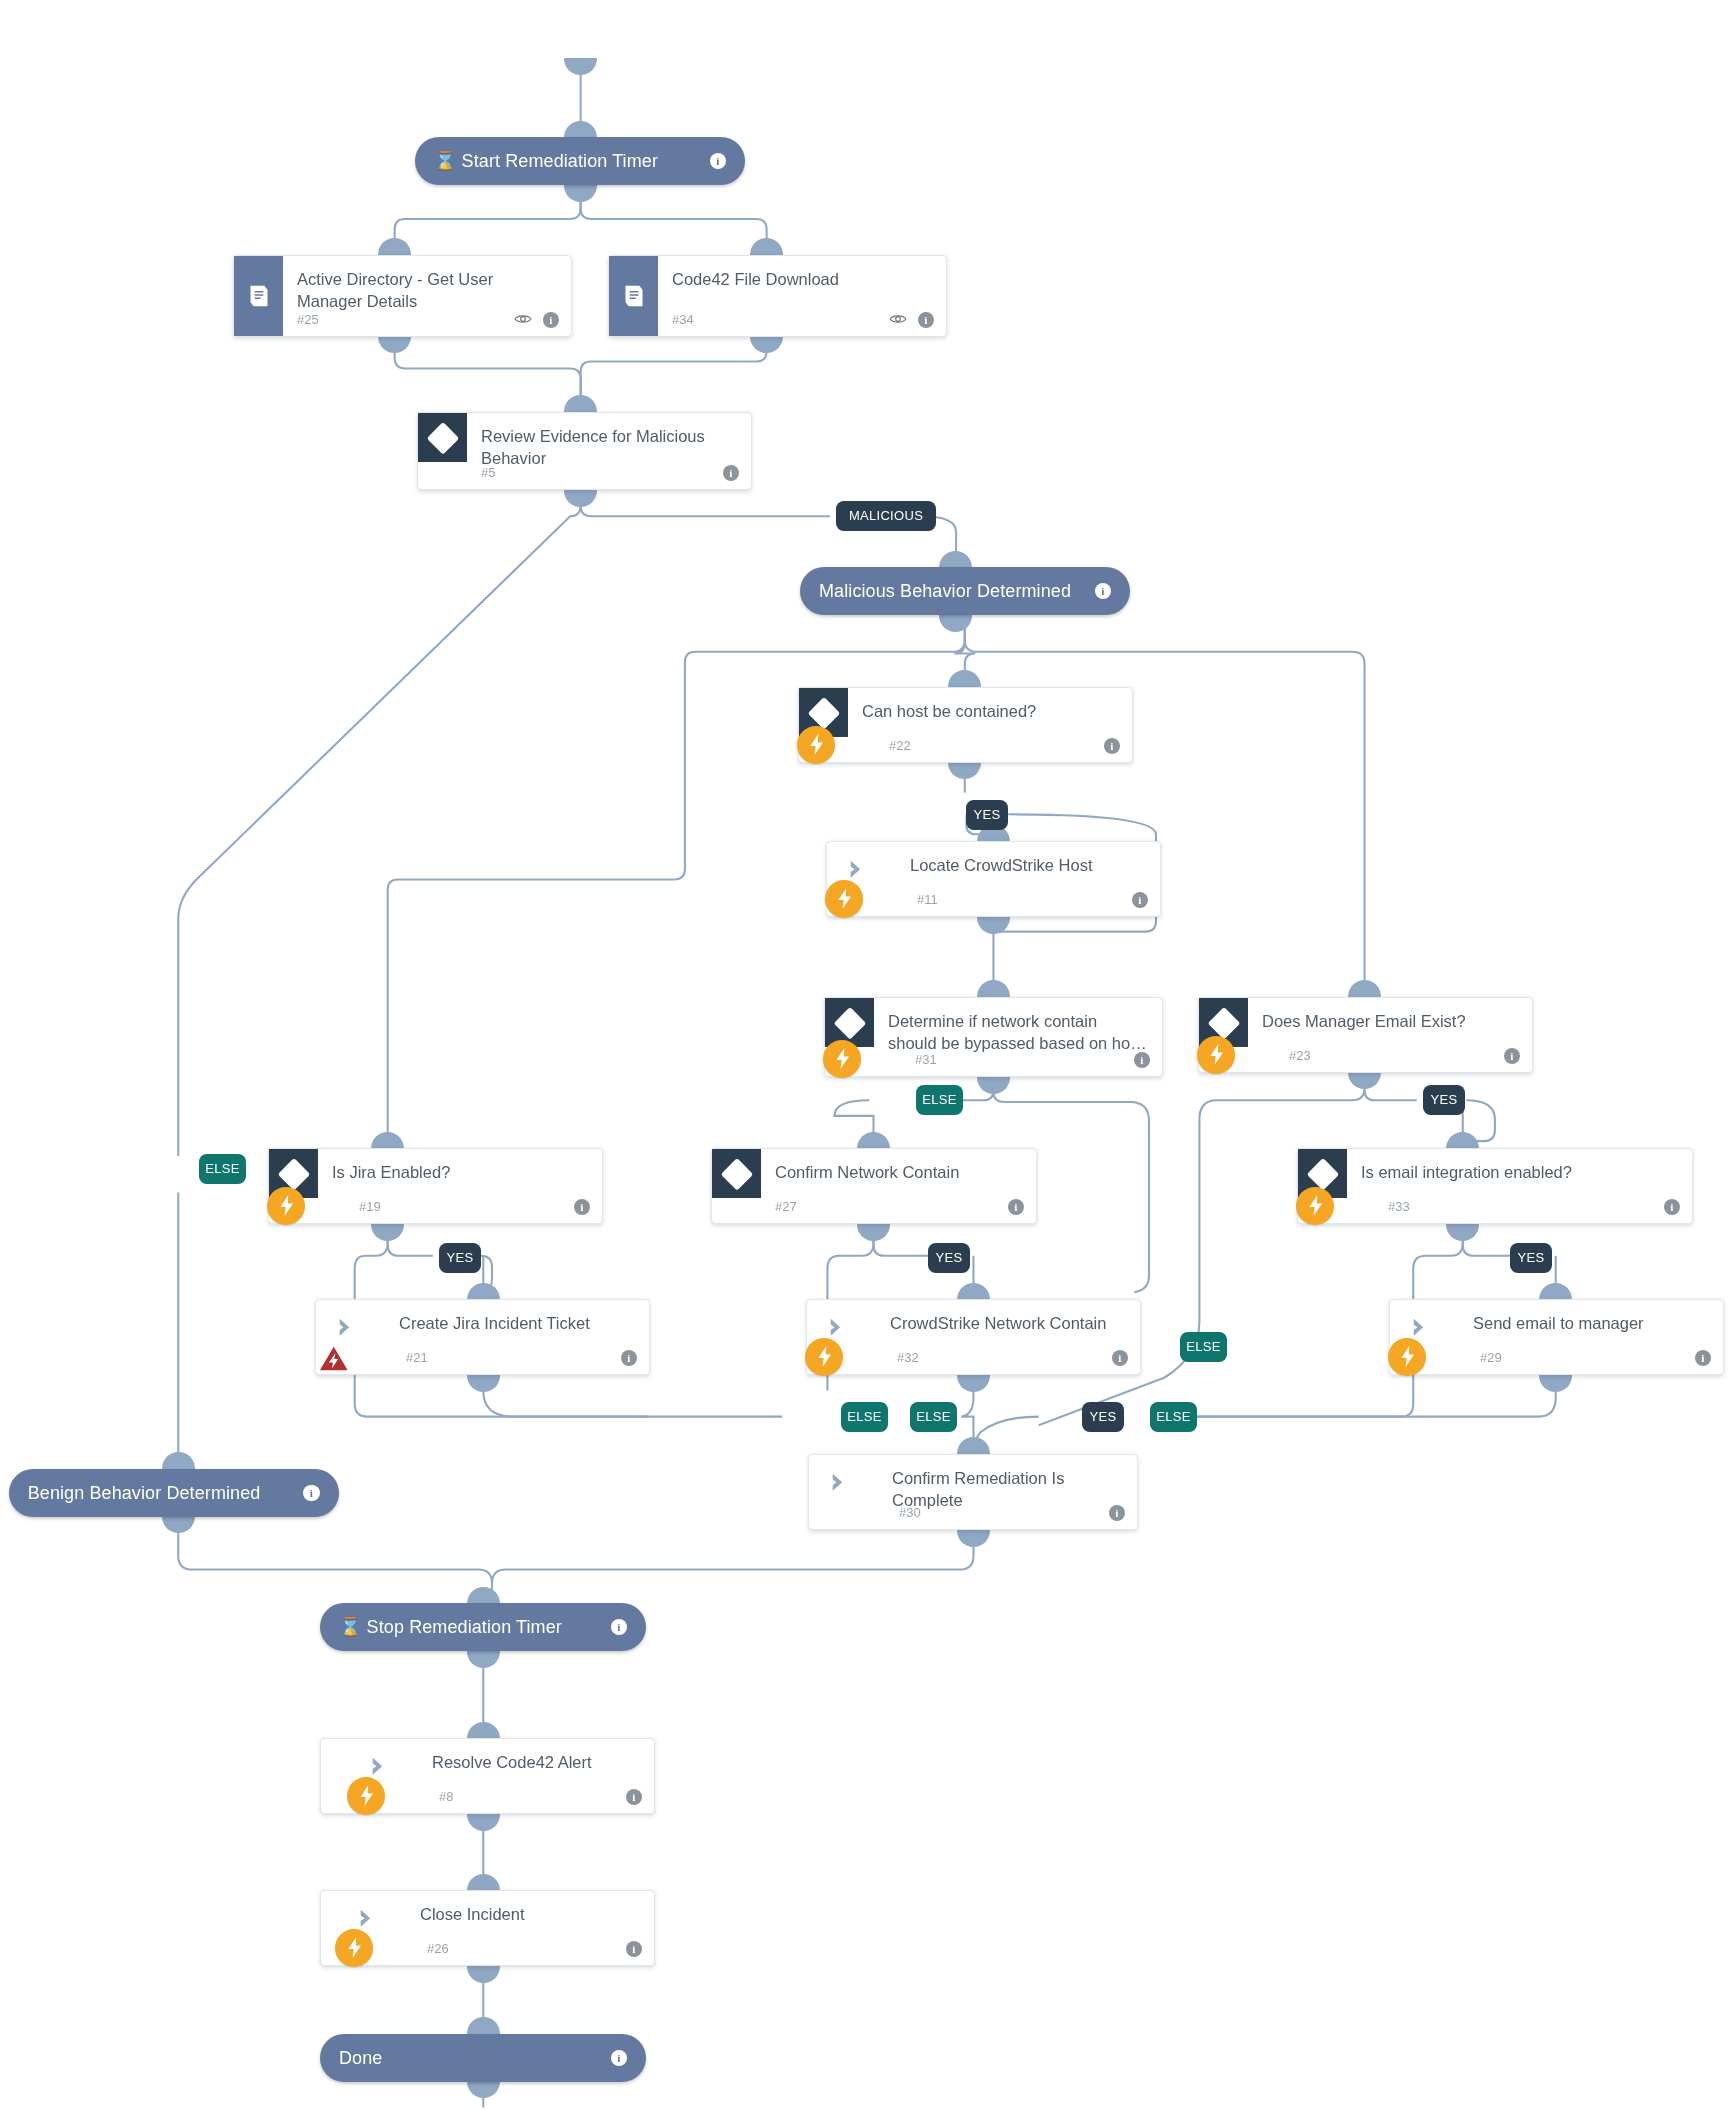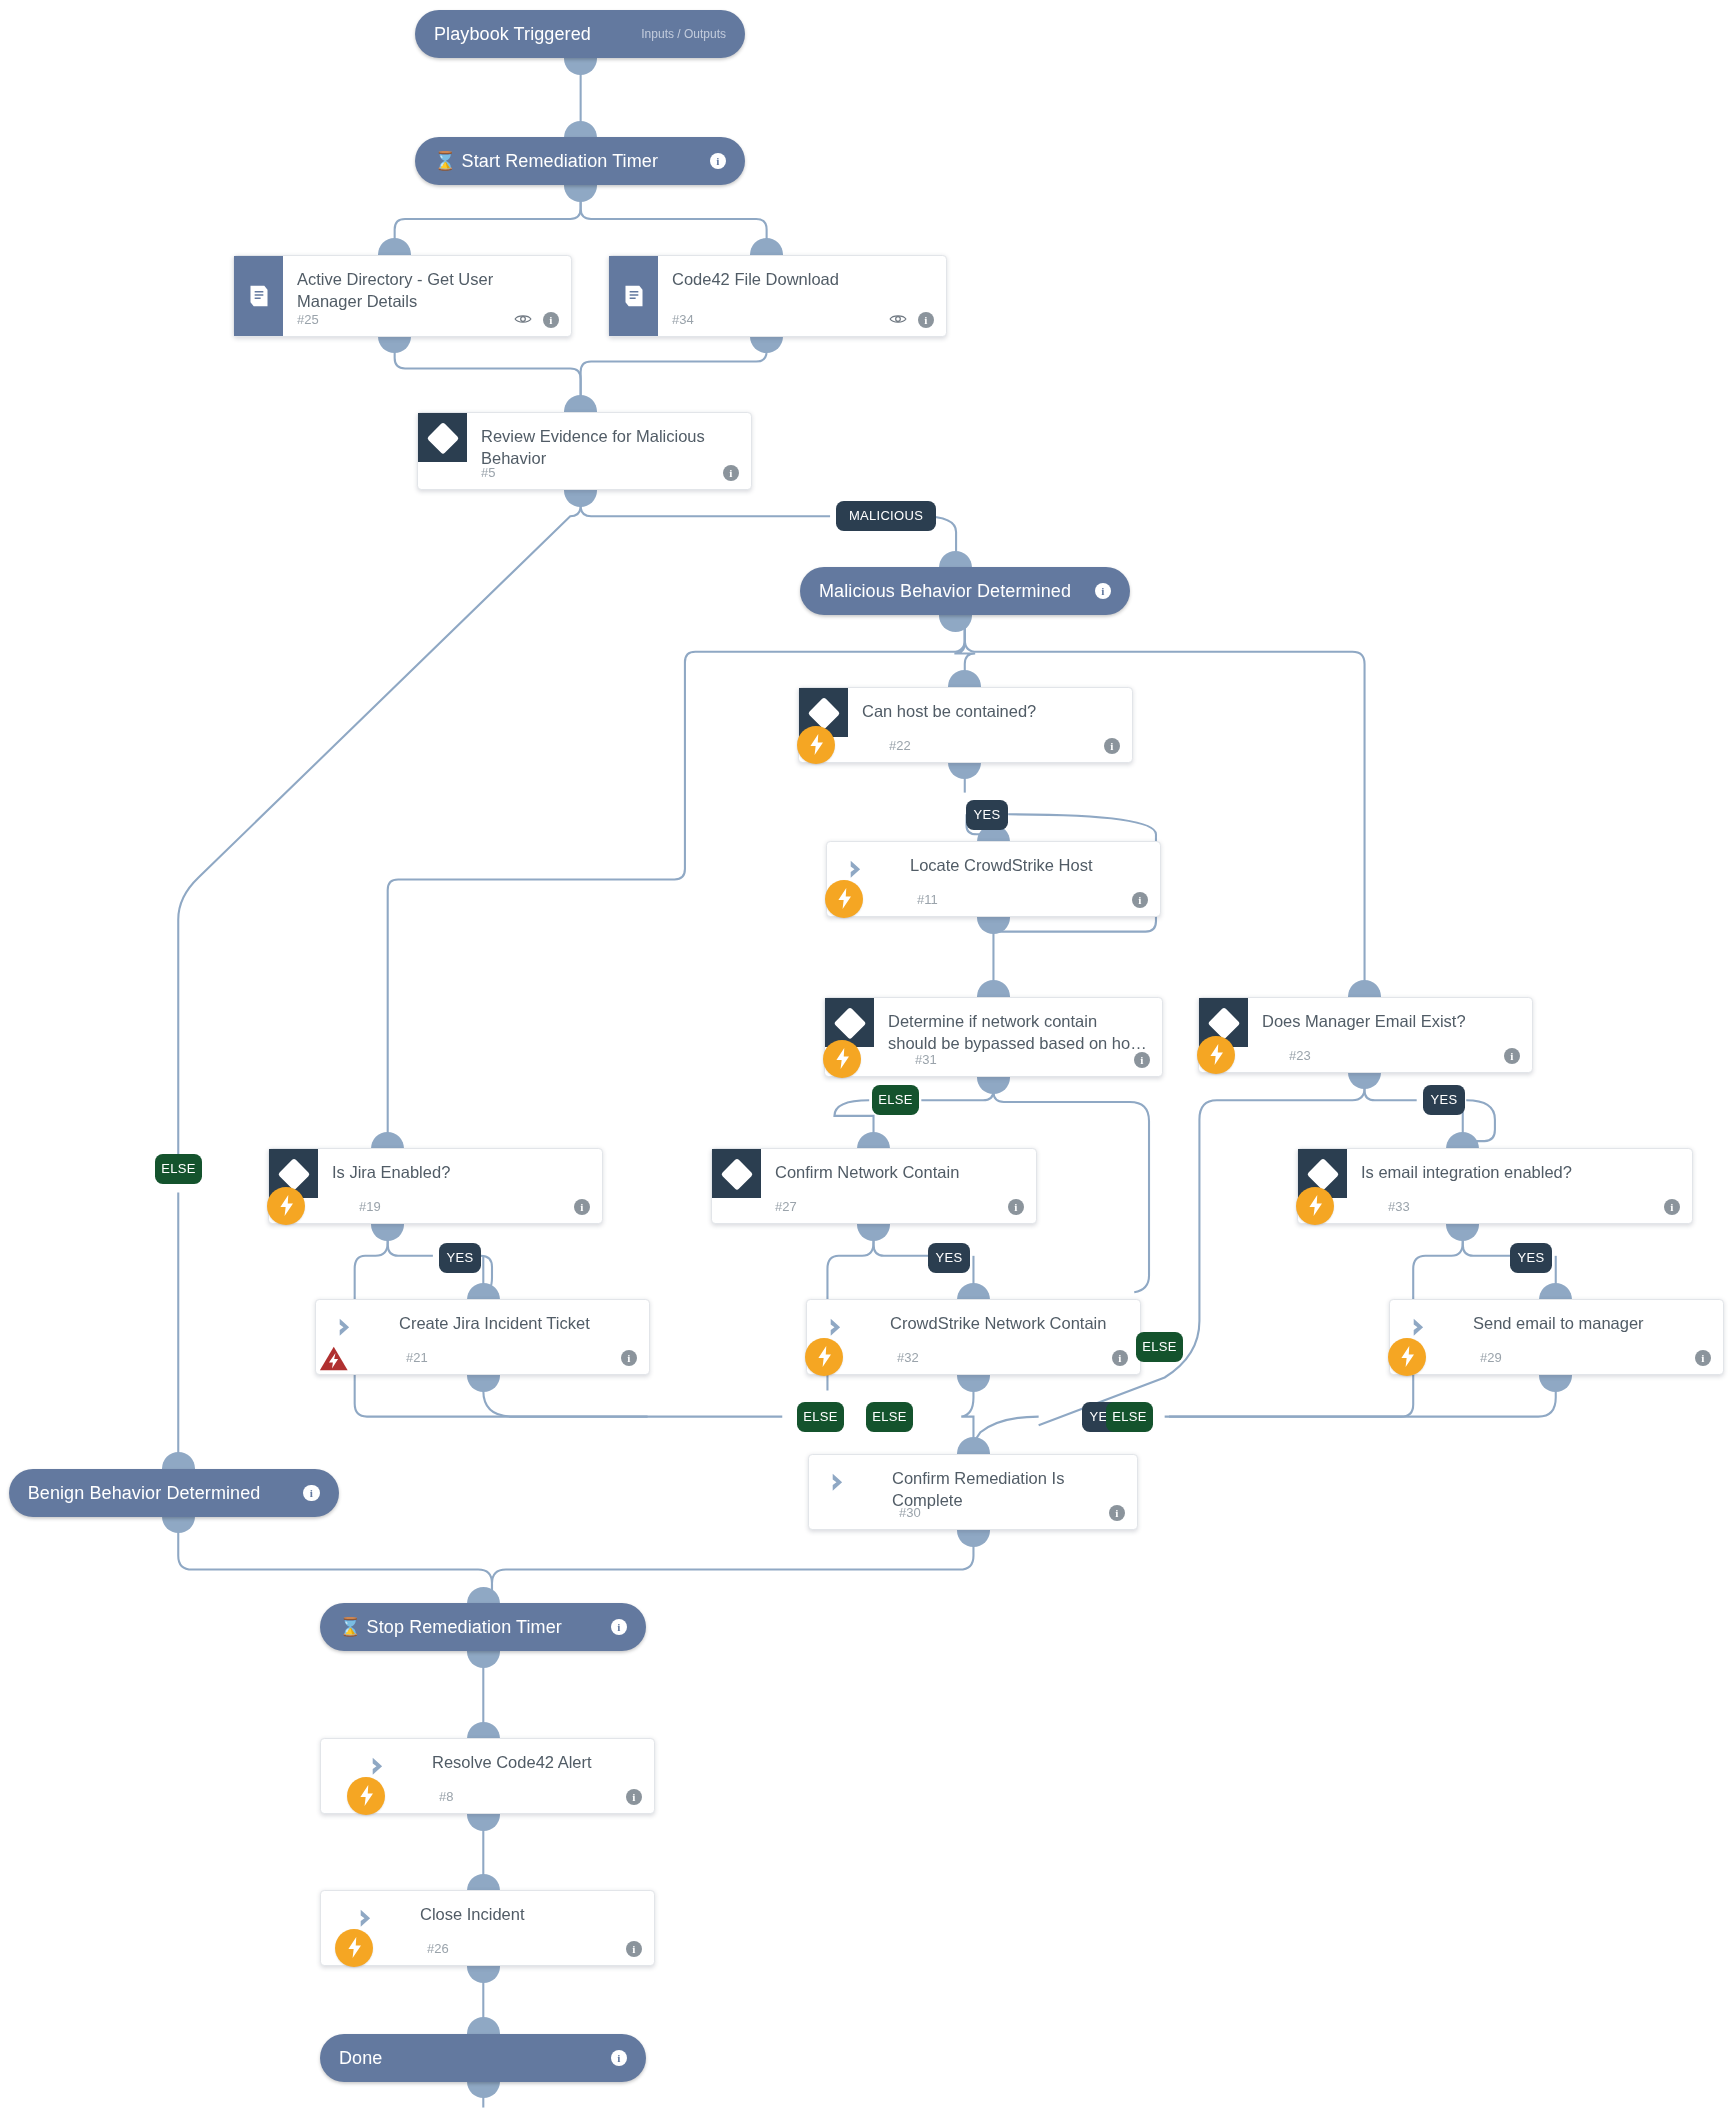--- a/index.html
+++ b/index.html
@@ -52,21 +52,21 @@
         font-size:11.3px;font-weight:bold;display:flex;align-items:center;justify-content:center;
         font-family:"Liberation Serif",serif;}
   .info.w{background:#ffffff;color:#63799f;}
   .eye{width:18px;height:12px;}
 
   
   .elabel{position:absolute;border-radius:7.8px;display:flex;align-items:center;
           justify-content:center;color:#ffffff;font-size:13px;letter-spacing:0.3px;
           box-sizing:border-box;padding:0 8.7px;height:29.5px;}
   .elabel.dark{background:#2b3e50;}
-  .elabel.orange{background:#14532d;}
+  .elabel.orange{background:#0f766e;margin-left:44px;}
 
   
   .knob{position:absolute;width:33px;height:16.5px;background:#8fa8c4;}
   .knob.top{border-radius:16.5px 16.5px 0 0;}
   .knob.bot{border-radius:0 0 16.5px 16.5px;}
 </style>
 </head>
 <body>
 
 <div id="canvas">
@@ -201,24 +201,20 @@
     <div class="knob top" style="left:467px;top:1587px;"></div>
     <div class="knob bot" style="left:467px;top:1651px;"></div>
     <div class="knob top" style="left:467px;top:1722px;"></div>
     <div class="knob bot" style="left:467px;top:1814px;"></div>
     <div class="knob top" style="left:467px;top:1874px;"></div>
     <div class="knob bot" style="left:467px;top:1966px;"></div>
     <div class="knob top" style="left:467px;top:2017px;"></div>
     <div class="knob bot" style="left:467px;top:2081px;"></div>
   </div>
 
-  <div class="pill" style="left:415px;top:10.4px;width:330px;height:48px;">
-    <span class="ptitle">Playbook Triggered</span>
-    <span class="io">Inputs / Outputs</span>
-  </div>
 
   <div class="pill" style="left:415px;top:137px;width:330px;height:48px;">
     <span class="hourglass">⌛</span>
     <span class="ptitle">Start Remediation Timer</span>
     <span class="infoB">
         <span class="info w">i</span>
       </span>
   </div>
 
   <div class="pill" style="left:800px;top:567px;width:330px;height:48px;">

